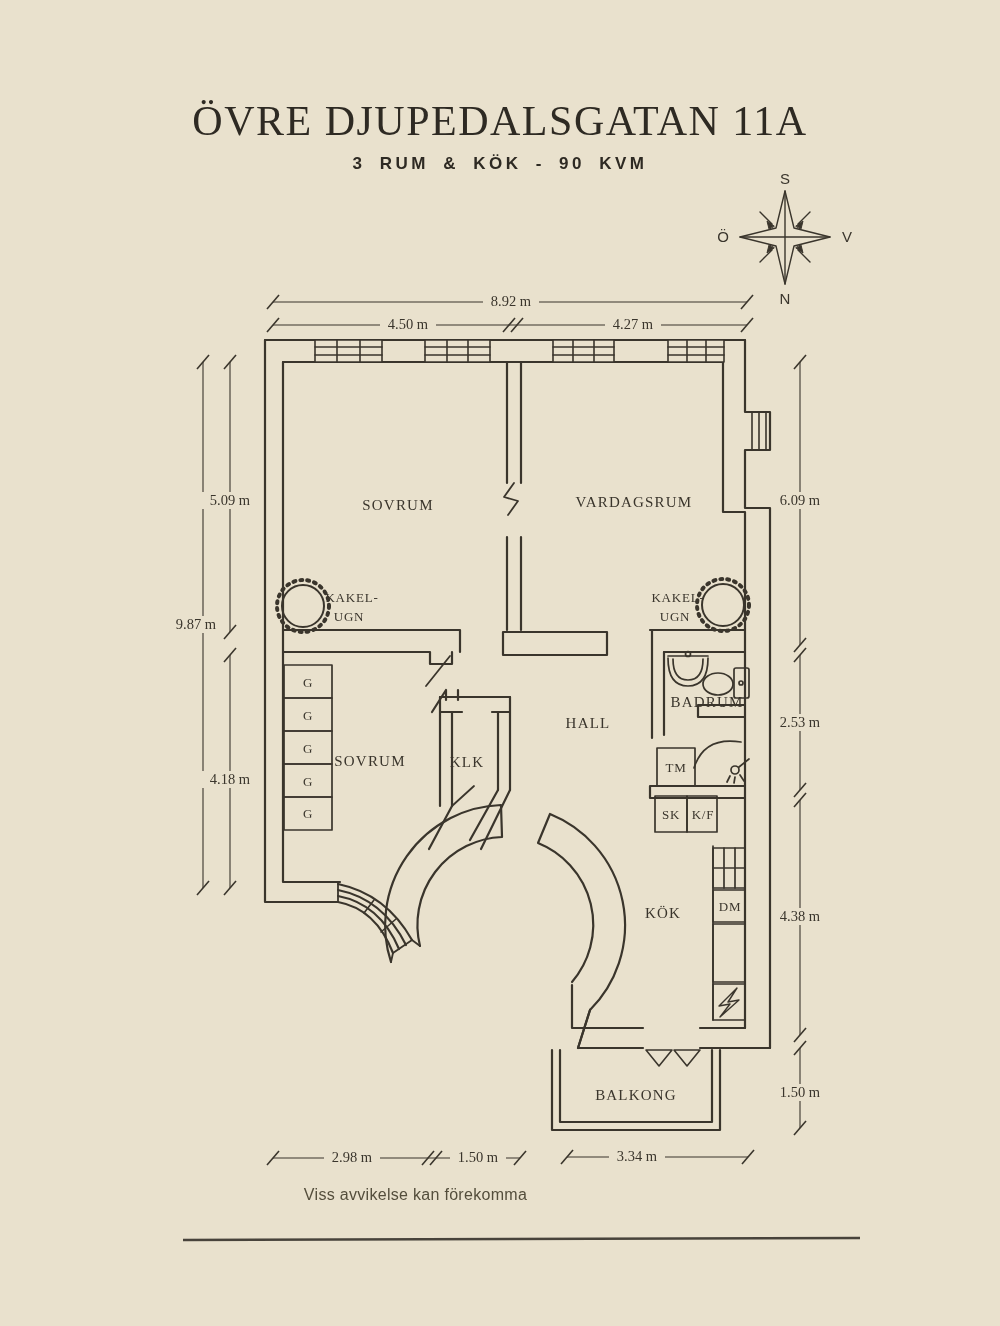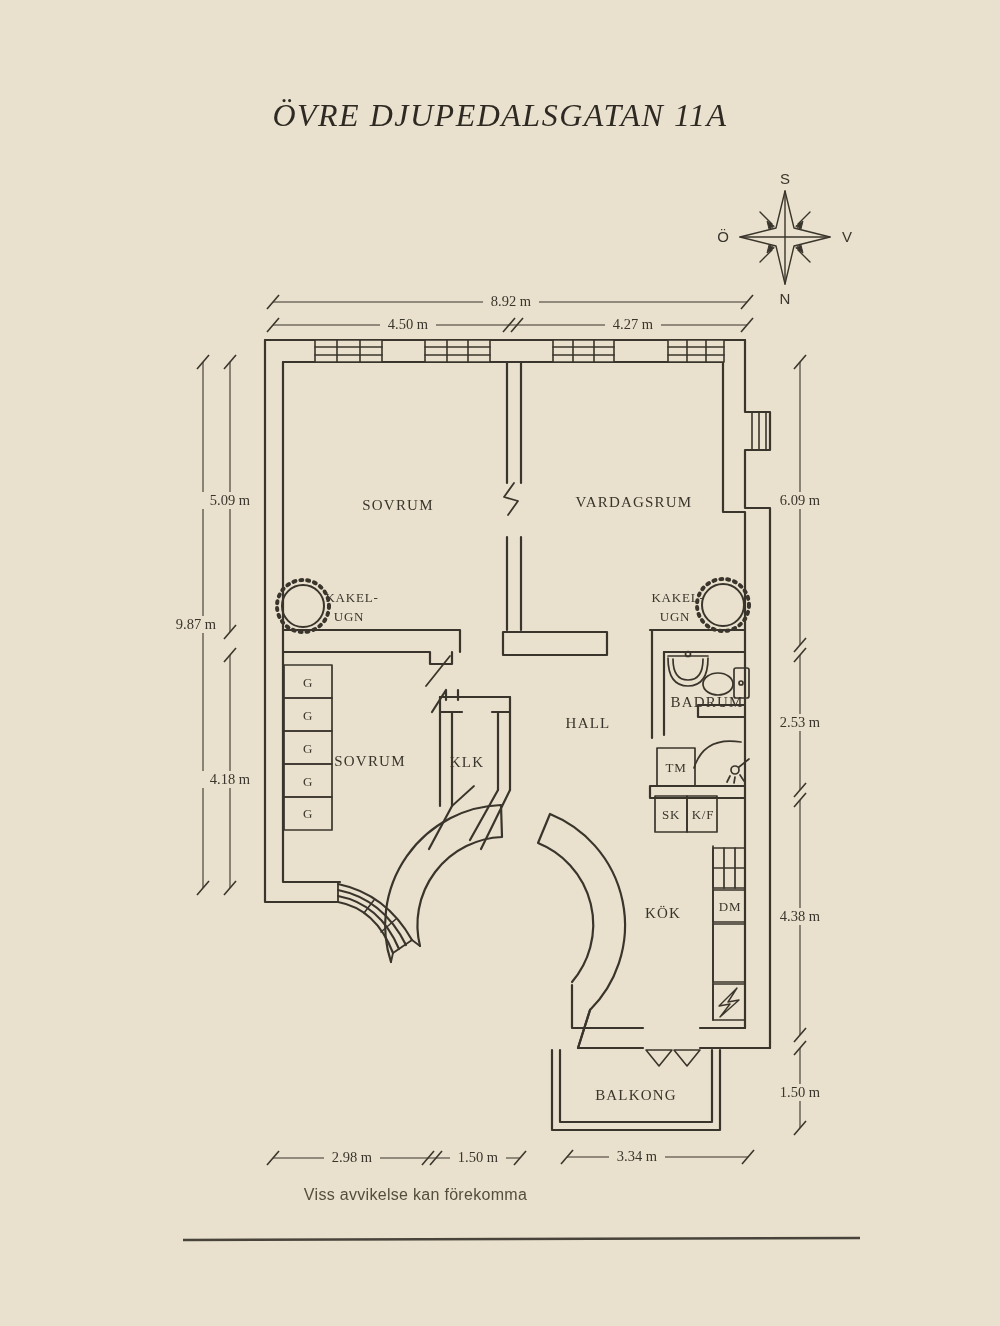--- a/index.html
+++ b/index.html
@@ -9,21 +9,21 @@
     background:#e9e1cd;
     overflow:hidden;
     font-family:"Liberation Serif",serif;
   }
   .hdr{
     position:absolute;left:0;top:98px;width:1000px;
     text-align:center;color:#2e2a23;
   }
   .hdr .title{
     font-family:"Liberation Serif",serif;
-    font-size:32px;letter-spacing:1.5px;line-height:1.1;font-style:italic;
+    font-size:42px;letter-spacing:1.5px;line-height:1.1;
   }
   .hdr .subtitle{
     margin-top:10px;
     font-family:"Liberation Sans",sans-serif;
     font-weight:bold;font-size:17px;letter-spacing:3.5px;word-spacing:6px;
     color:#2e2a23;
   }
   .footer{
     position:absolute;left:0;top:1186px;width:831px;text-align:center;
     font-family:"Liberation Sans",sans-serif;font-size:16px;color:#544e3c;
@@ -37,20 +37,21 @@
   .cp{font-family:"Liberation Sans",sans-serif;font-size:15px;text-anchor:middle;}
   .dbg{fill:#e9e1cd;stroke:none;}
 </style>
 </head>
 <body>
 
 <div class="canvas">
 
   <div class="hdr">
     <div class="title">ÖVRE DJUPEDALSGATAN 11A</div>
+    <div class="subtitle">3 RUM &amp; KÖK  -  90 KVM</div>
   </div>
 
   <svg width="1000" height="1326" viewBox="0 0 1000 1326">
     <defs>
       <g id="tk">
           <line x1="-6" y1="7" x2="6" y2="-7"></line>
         </g>
     </defs>
 
     <g stroke="#3a352c" stroke-width="2.2" fill="none" stroke-linecap="round" stroke-linejoin="round">

